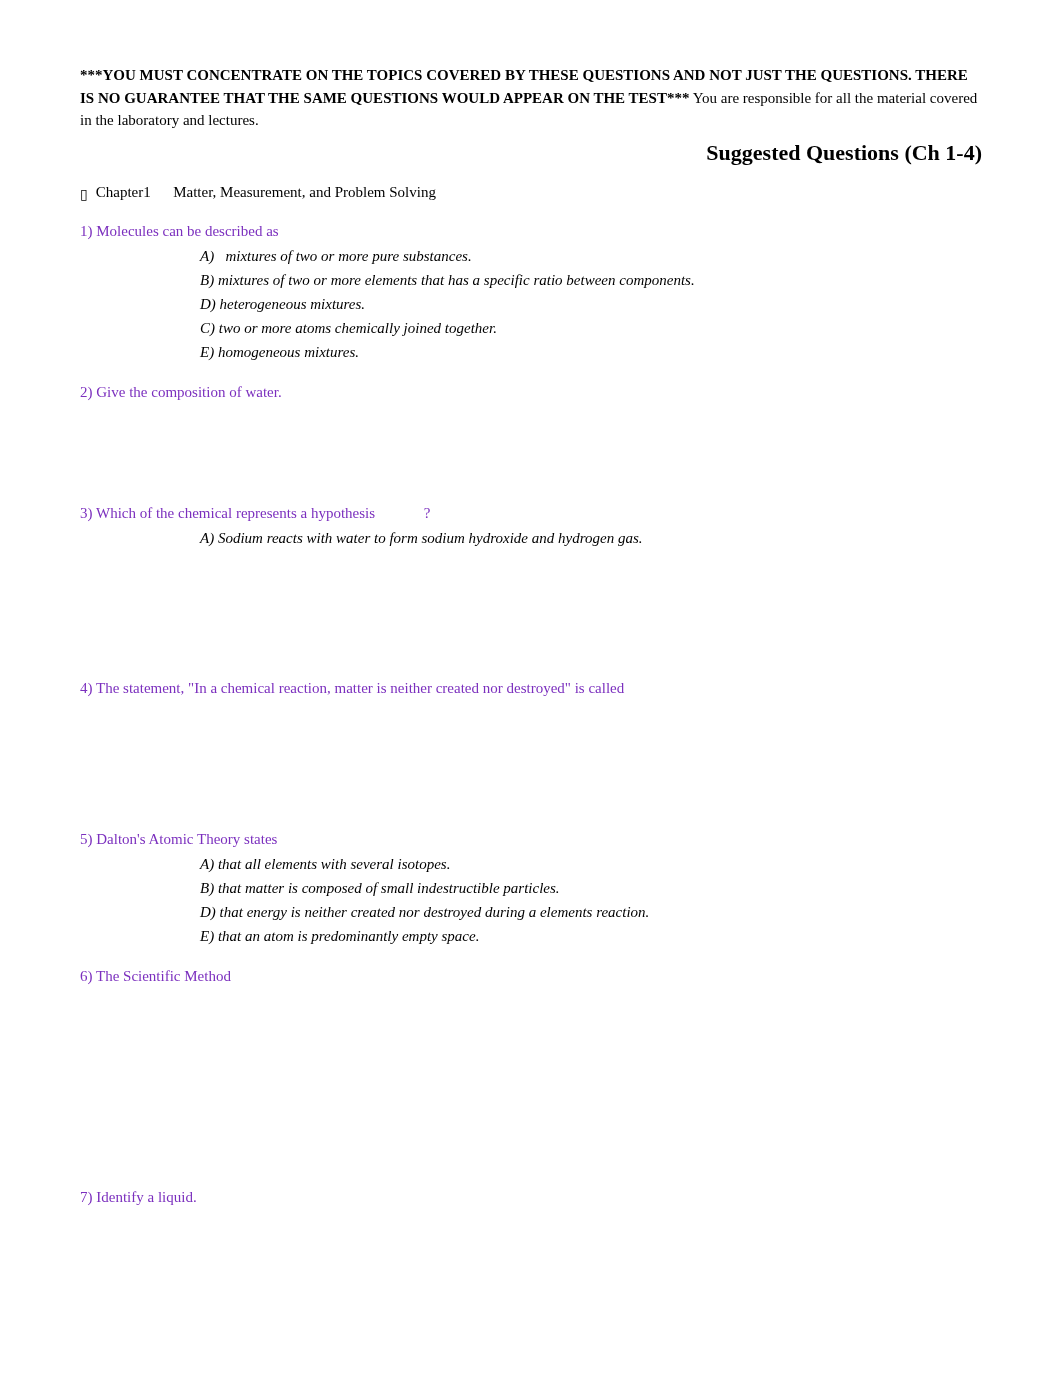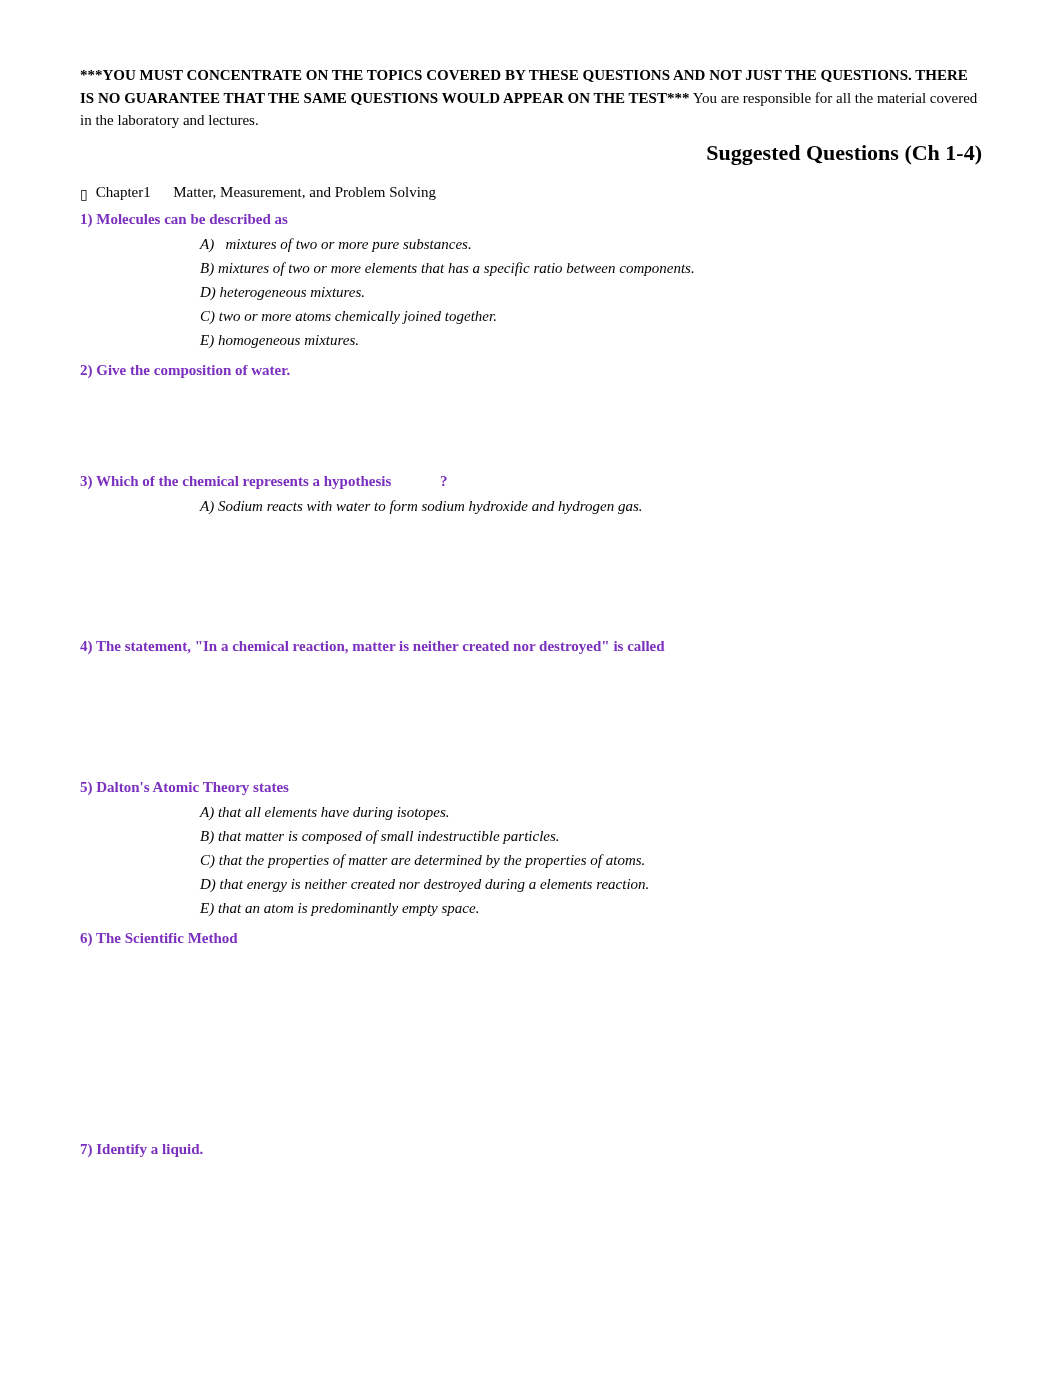--- a/index.html
+++ b/index.html
@@ -44,23 +44,22 @@
       margin-top: 2px;
     }
 
     .chapter-label {
       font-size: 15px;
     }
 
     .question {
       color: #7B2FBE;
       font-size: 15px;
-      margin-top: 8px;
+      margin-top: 20px;
       margin-bottom: 4px;
-      font-weight: bold;
     }
 
     .answer-choice {
       margin-left: 80px;
       font-size: 15px;
       line-height: 1.6;
     }
 
     .answer-block {
       margin-left: 40px;
@@ -134,23 +133,22 @@
     <span>4)</span><span> The statement, "In a chemical reaction, matter is neither created nor destroyed" is called</span>
   </div>
   <div class="spacer-large"></div>
 </div>
 
 <div class="section">
   <div class="question">
     <span>5)</span><span> Dalton's Atomic Theory states</span>
   </div>
   <div class="answer-block">
-    <div class="answer-choice">A)  that all elements have during isotopes.</div>
+    <div class="answer-choice">A)  that all elements with several isotopes.</div>
     <div class="answer-choice">B)  that matter is composed of small indestructible particles.</div>
-    <div class="answer-choice">C)  that the properties of matter are determined by the properties of atoms.</div>
     <div class="answer-choice">D)  that energy is neither created nor destroyed during a elements reaction.</div>
     <div class="answer-choice">E)  that an atom is predominantly empty space.</div>
   </div>
 </div>
 
 <div class="section">
   <div class="question">
     <span>6)</span><span> The Scientific Method</span>
   </div>
   <div class="spacer-large" style="height:180px;"></div>

